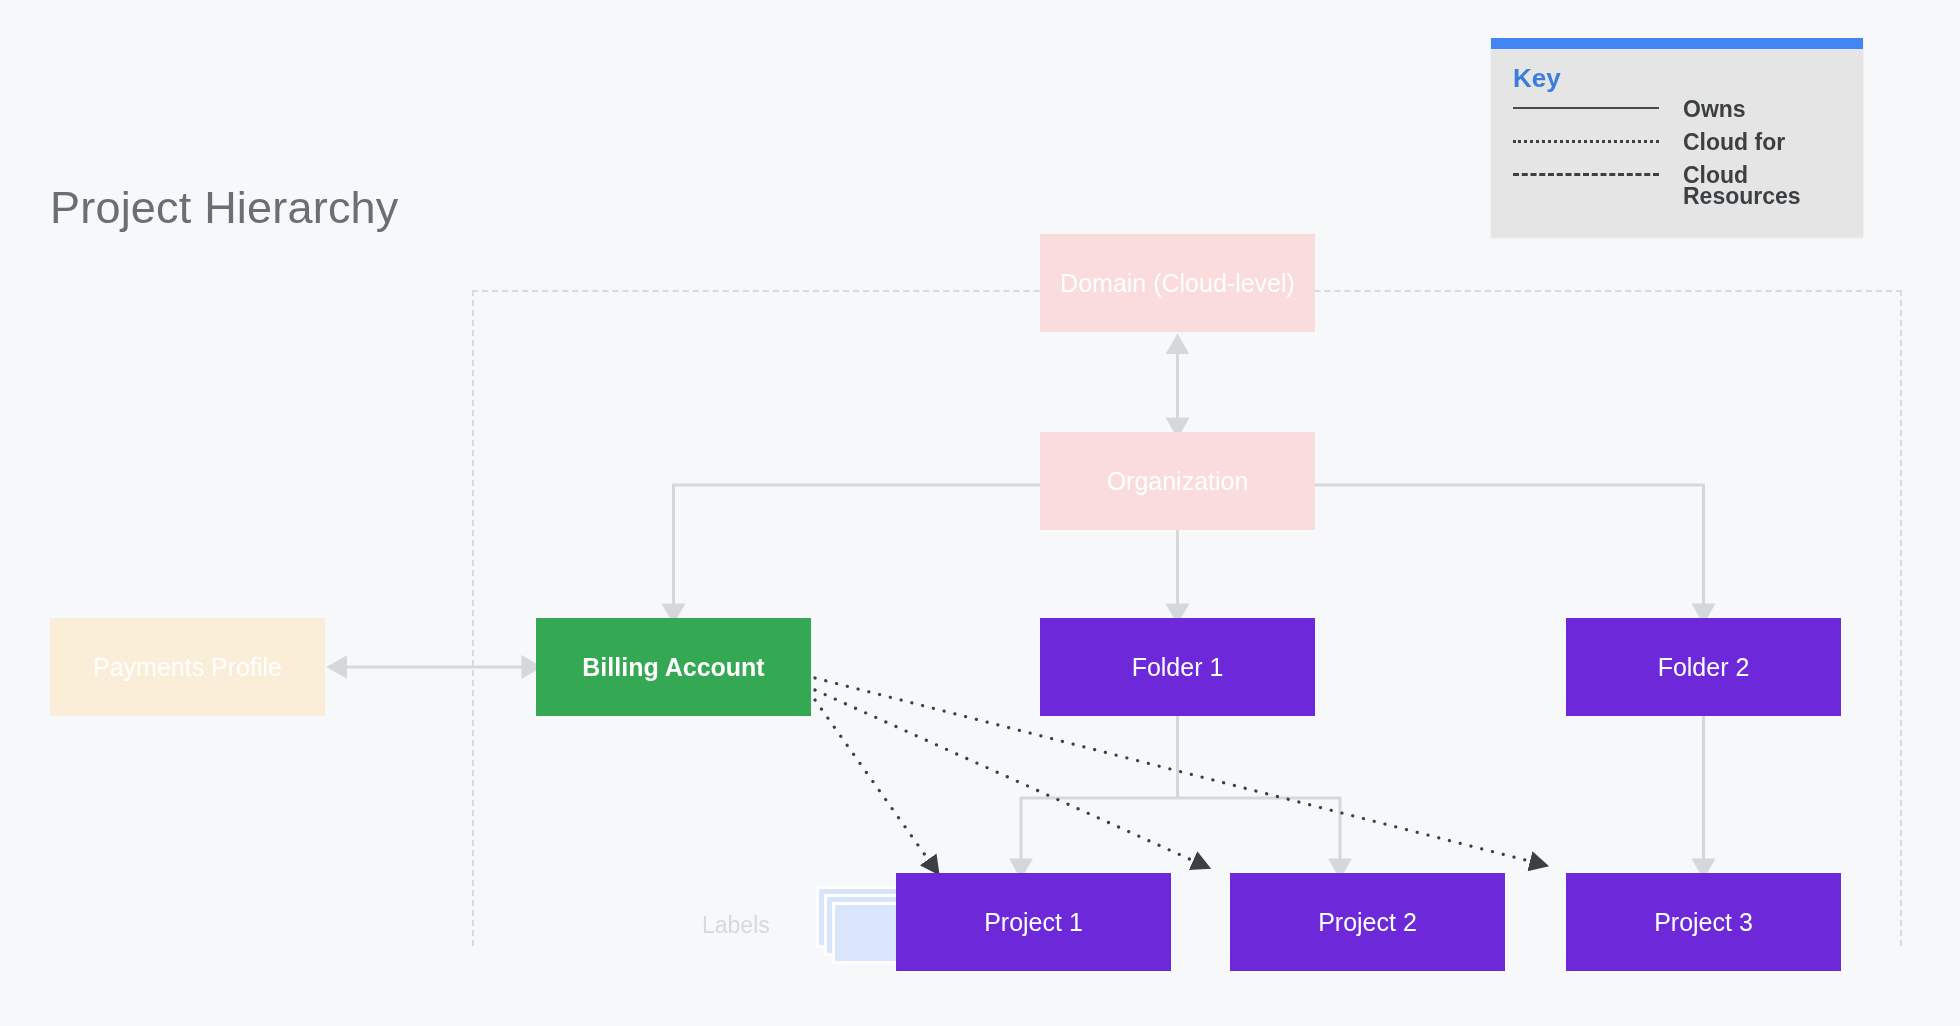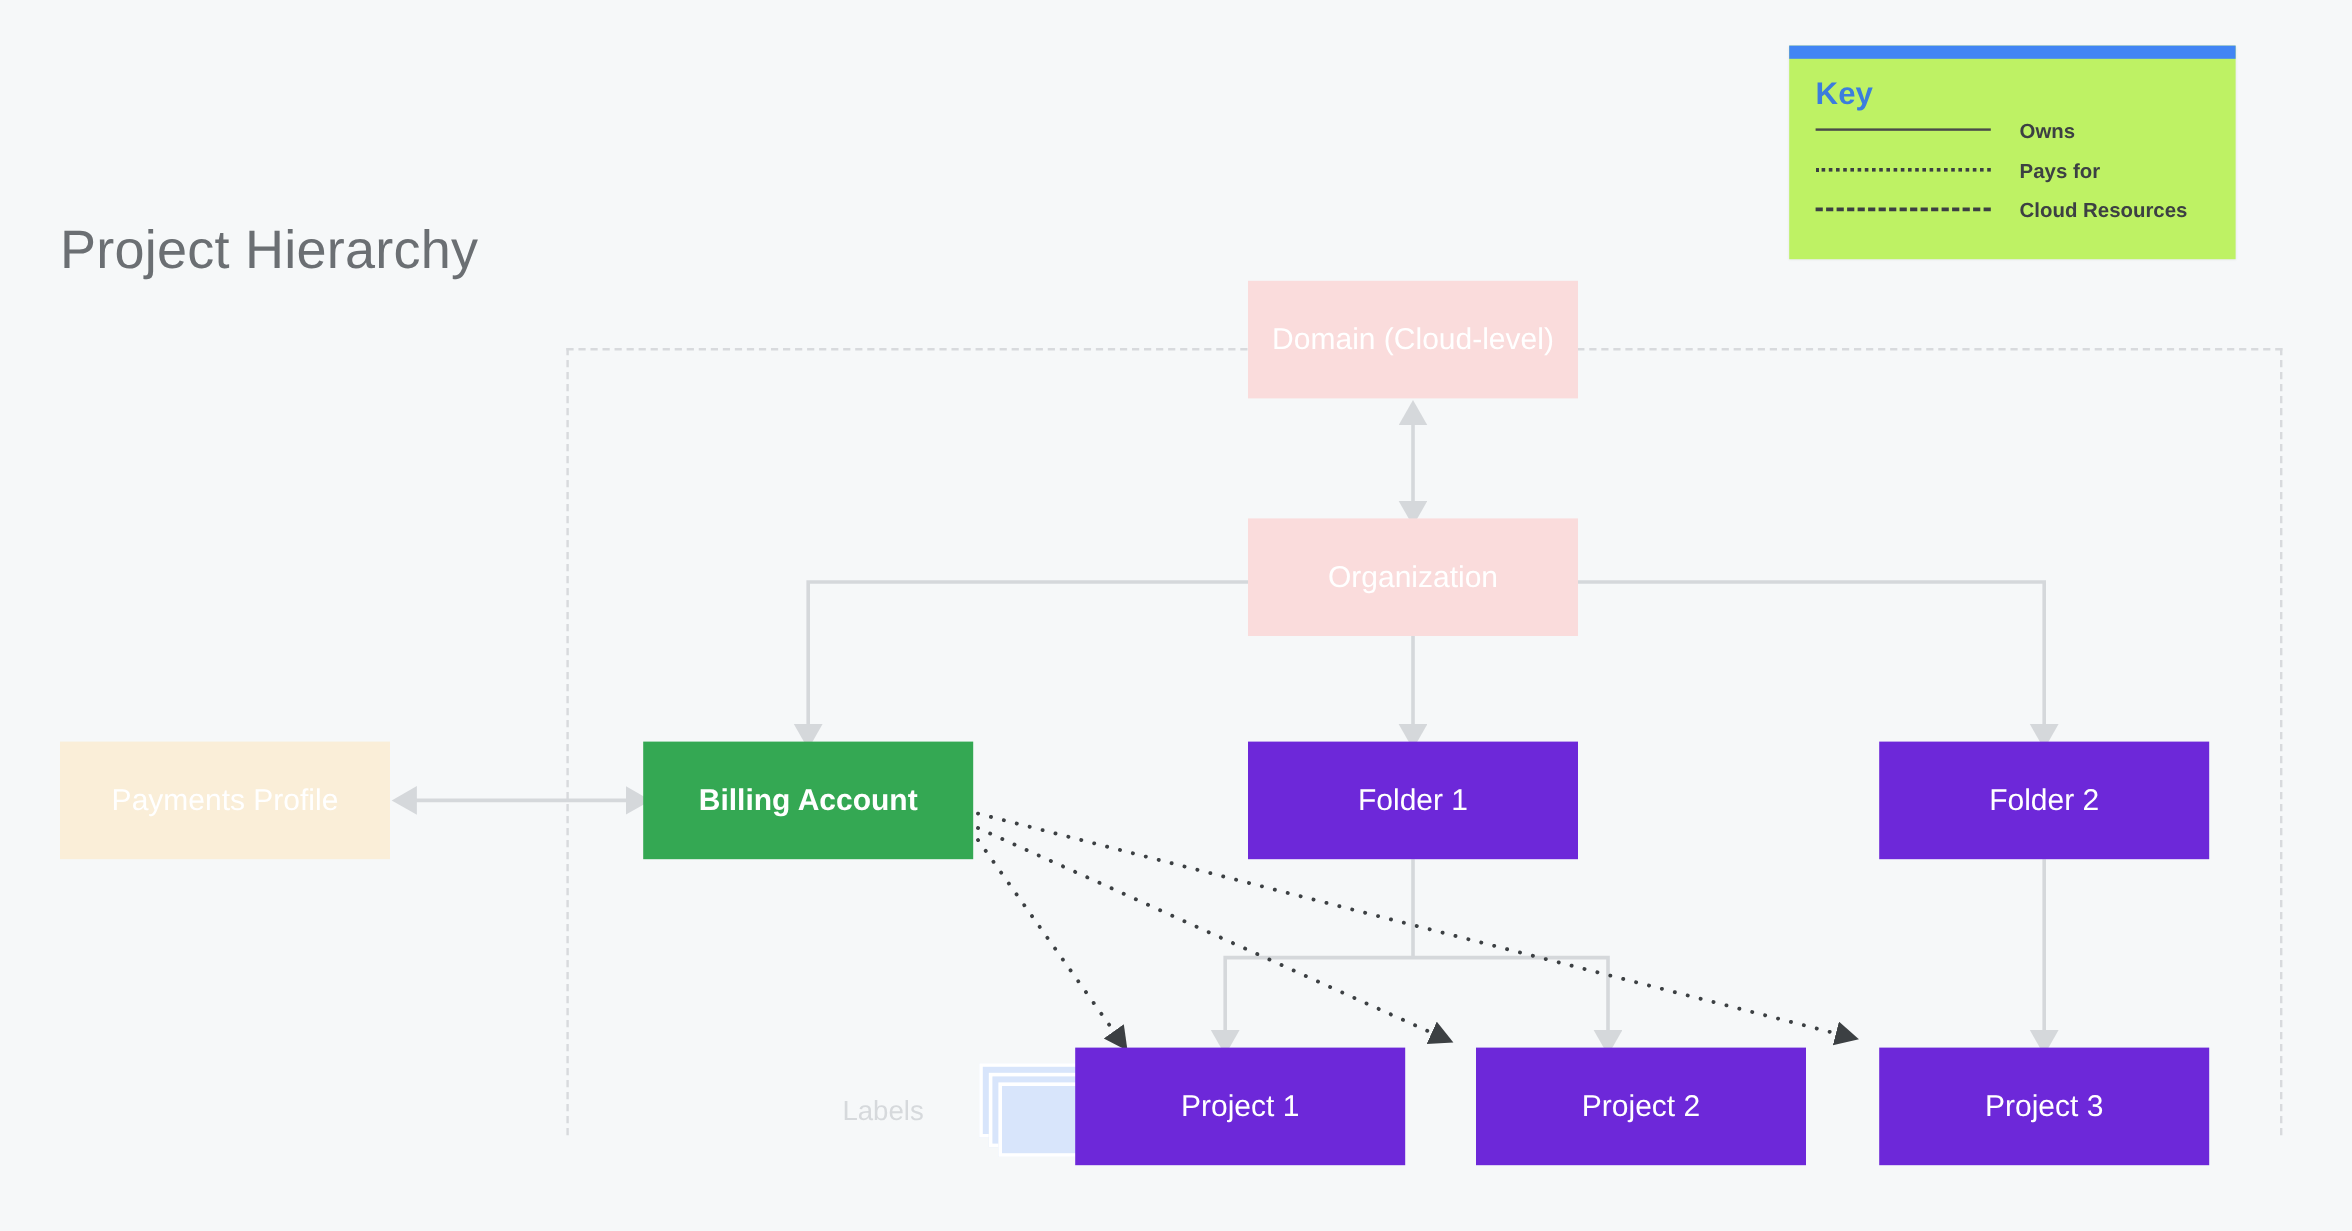--- a/index.html
+++ b/index.html
@@ -31,21 +31,21 @@
     letter-spacing: 0.2px;
     white-space: nowrap;
   }
 
   
   #key-card {
     position: absolute;
     left: 1491px;
     top: 38px;
     width: 372px;
-    background: #bef264;
+    background: #e5e5e5;
     box-shadow: 0 1px 2px rgba(60,64,67,.10);
   }
   #key-card .key-bar {
     height: 11px;
     background: #4285f4;
     width: 100%;
   }
   #key-card .key-body {
     padding: 14px 18px 18px 22px;
     position: relative;
@@ -75,21 +75,21 @@
     position: absolute;
     left: 0;
     right: 0;
     top: 8px;
     height: 0;
   }
   .rule.solid  { border-top: 2px solid #4a4a4a; }
   .rule.dotted { border-top: 3px dotted #3c4043; }
   .rule.dashed { border-top: 3px dashed #3c4043; }
   .key-label {
-    font-size: 17px;
+    font-size: 23px;
     font-weight: 700;
     color: #3c4043;
     line-height: 21px;
   }
 
   
   #org-boundary {
     position: absolute;
     left: 472px;
     top: 290px;
@@ -185,21 +185,21 @@
         <div class="key-swatch">
           <div class="rule solid"></div>
         </div>
         <div class="key-label">Owns</div>
       </div>
 
       <div class="key-row">
         <div class="key-swatch">
           <div class="rule dotted"></div>
         </div>
-        <div class="key-label">Pays for</div>
+        <div class="key-label">Cloud for</div>
       </div>
 
       <div class="key-row">
         <div class="key-swatch">
           <div class="rule dashed"></div>
         </div>
         <div class="key-label">Cloud Resources</div>
       </div>
     </div>
   </div>

